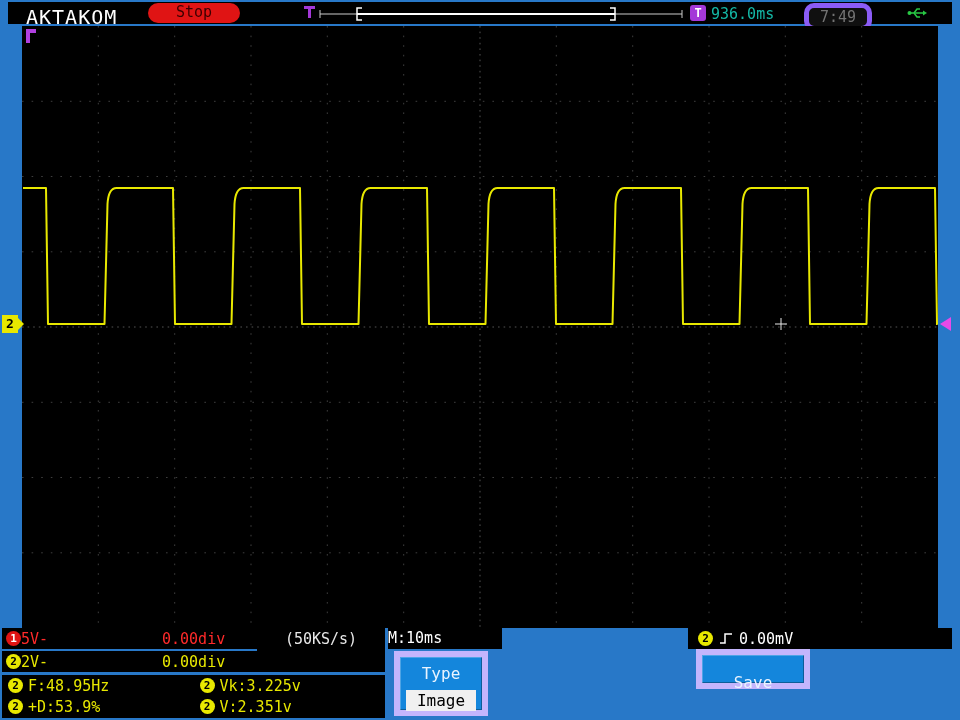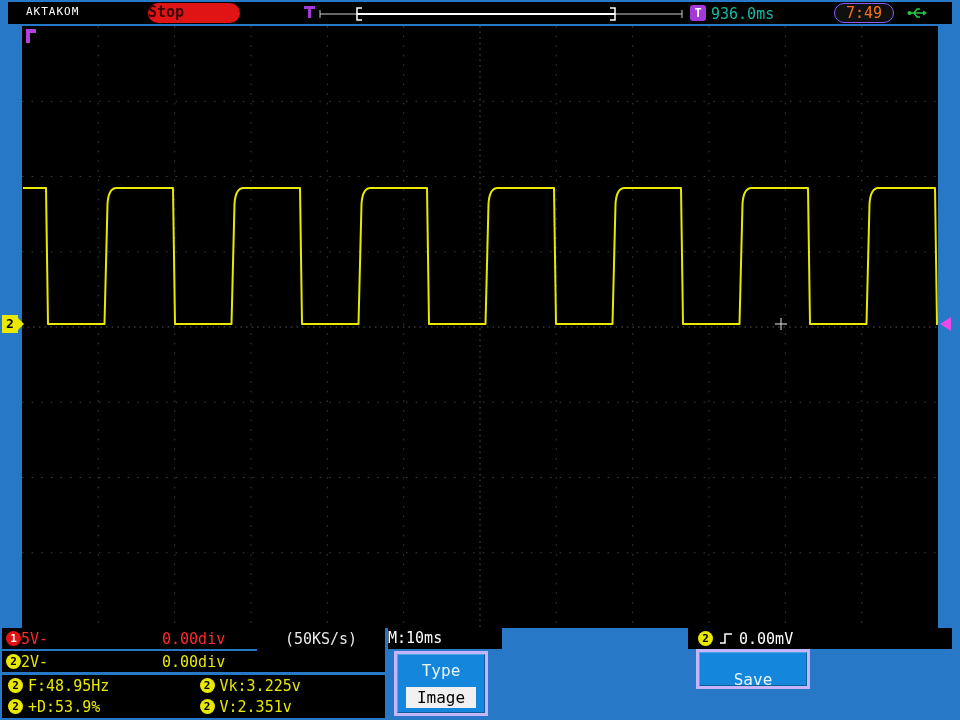--- a/index.html
+++ b/index.html
@@ -5,29 +5,29 @@
   html,body{margin:0;padding:0}
   body{
     width:960px;height:720px;position:relative;overflow:hidden;
     background:#2878c8;
     font-family:"DejaVu Sans Mono","Liberation Mono",monospace;
   }
   .abs{position:absolute}
 
   
   #top-bar{left:8px;top:2px;width:944px;height:22px;background:#000}
-  #brand{left:18px;top:3px;color:#fff;font-size:11px;letter-spacing:1px}
+  #brand{left:18px;top:3px;color:#fff;font-size:20px;letter-spacing:1px}
   #stop-btn{left:140px;top:1px;width:92px;height:20px;background:#e01414;border-radius:10px;
-    color:#3c0000;text-align:left;font-size:15px;line-height:19px;font-weight:bold}
+    color:#3c0000;text-align:center;font-size:15px;line-height:19px;font-weight:normal}
   #trig-pos-widget{left:290px;top:0}
   #trig-time-badge{left:682px;top:3px;width:16px;height:16px;background:#a438d8;border-radius:3px;
     color:#fff;font-size:12px;font-weight:bold;text-align:center;line-height:16px}
   #trig-time{left:703px;top:3px;color:#14b8a6;font-size:15px}
-  #clock{left:826px;top:1px;height:18px;line-height:18px;padding:0 11px;background:#101010;
-    border:1px solid #8b5cf6;border-radius:10px;color:#f97316;font-size:15px}
+  #clock{left:796px;top:1px;height:18px;line-height:18px;padding:0 11px;background:#101010;
+    border:5px solid #8b5cf6;border-radius:10px;color:#737373;font-size:15px}
   #usb-icon{left:898px;top:3px}
 
   
   #screen{left:22px;top:26px;width:916px;height:602px;background:#000}
   .grid{stroke:#3e3e3e;stroke-width:1;stroke-dasharray:1.6 8}
   .grid-c{stroke:#525252;stroke-width:1;stroke-dasharray:1.6 4}
   .wave{fill:none;stroke:#e8e800;stroke-width:2;stroke-linejoin:round}
   .cross{stroke:#e8e8e8;stroke-width:1}
 
   #ch2-tag{left:2px;top:315px;width:16px;height:18px;background:#e8e800;color:#000;
@@ -52,21 +52,21 @@
 
   #sample-box{left:257px;top:628px;width:128px;height:44px;text-align:center}
   #sample-box div{line-height:22px;color:#e8e8e8}
   #timebase-box{left:388px;top:628px;width:114px;height:21px;text-align:left;line-height:21px}
   #trig-info-box{left:688px;top:628px;width:264px;height:21px;display:flex;align-items:center;gap:6px;padding-left:10px;box-sizing:border-box}
   #meas-box{left:2px;top:675px;width:383px;height:43px}
   .meas-row{display:flex;height:21px;align-items:center}
   .meas-cell{display:flex;align-items:center;gap:5px;width:50%;padding-left:6px;box-sizing:border-box}
 
   
-  .soft-btn{background:#1486dc;border:3px solid #c4b5fd;box-sizing:border-box;
+  .soft-btn{background:#1486dc;border:6px solid #c4b5fd;box-sizing:border-box;
     box-shadow:inset 1px 1px 0 rgba(255,255,255,.25), inset -1px -1px 0 rgba(0,0,0,.3);
     color:#eaf4ff;font-size:16px;text-align:center}
   #type-btn{left:394px;top:651px;width:94px;height:65px}
   #type-label{margin-top:7px}
   #type-value{width:70px;height:21px;line-height:21px;margin:7px auto 4px;background:#f0f0f0;color:#000}
   #save-btn{left:696px;top:649px;width:114px;height:40px;line-height:55px}
 </style>
 </head>
 <body>
 

